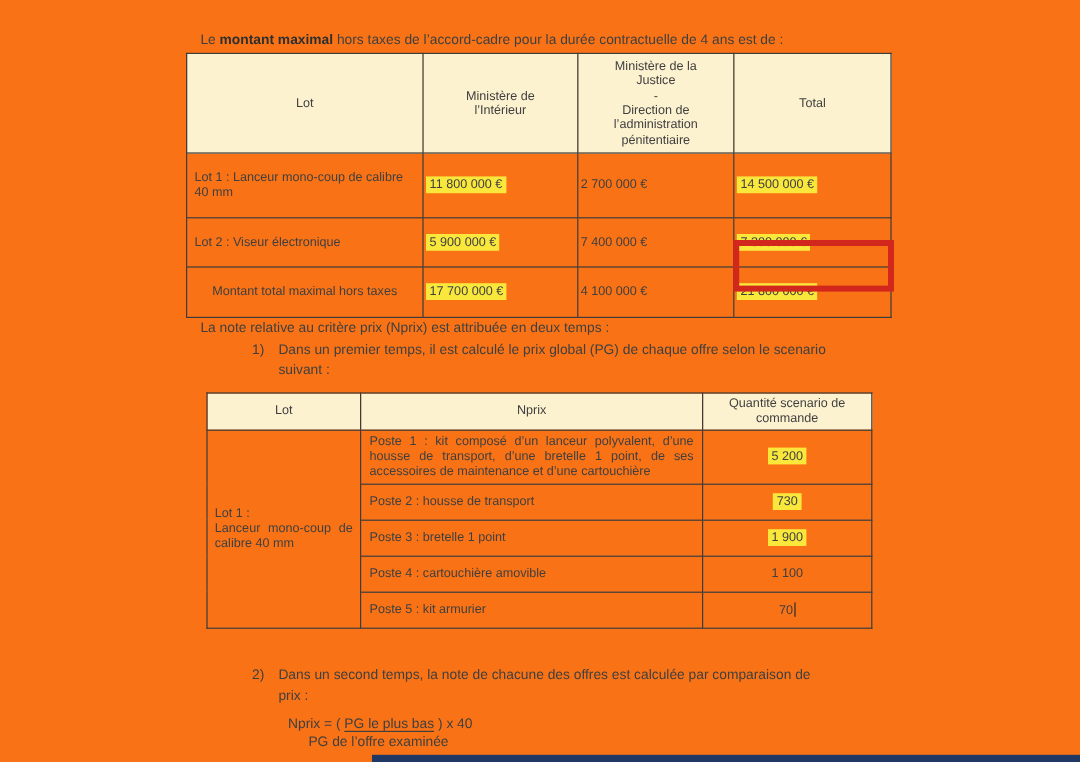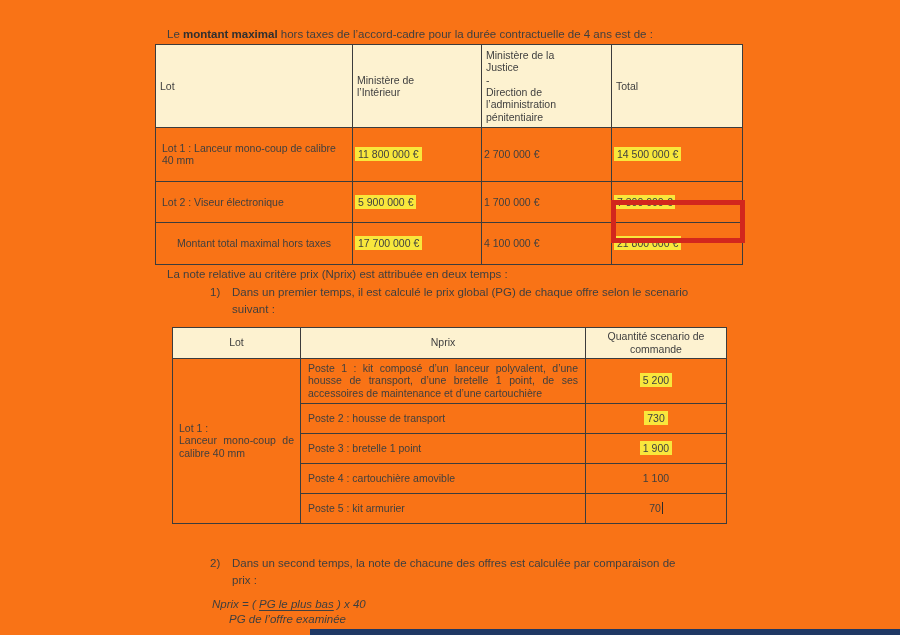--- a/index.html
+++ b/index.html
@@ -10,21 +10,21 @@
   }
   .page{position:absolute;left:0;top:0;width:900px;height:635px;background:#f97316;}
 
   .intro{position:absolute;left:167px;top:16px;font-size:11.5px;white-space:nowrap;}
   .intro b{color:#2f2f2f;}
 
   
   table{border-collapse:collapse;table-layout:fixed;}
   .t1{position:absolute;left:155px;top:44px;width:587px;font-size:10.5px;}
   .t1 td,.t1 th{border:1px solid #3c3c3c;vertical-align:middle;line-height:1.18;}
-  .t1 th{background:#fdf2d0;font-weight:normal;text-align:left;white-space:pre-line;padding:2px 4px;}
+  .t1 th{background:#fdf2d0;font-weight:normal;text-align:center;white-space:pre-line;padding:2px 4px;}
   .t1 .lotcell{text-align:left;padding:14px 6px;white-space:pre-line;}
   .t1 .money{padding:2px 8px 2px 2px;white-space:nowrap;}
   .t1 .totallabel{text-align:center;}
 
   .hl{background:#f9e73c;padding:1px 3px;}
 
   .redbox{
     position:absolute;left:611px;top:200px;width:134px;height:43px;
     border:5px solid #d2271d;box-sizing:border-box;background:transparent;
   }
@@ -40,21 +40,21 @@
   
   .t2{position:absolute;left:172px;top:327px;width:554px;font-size:10.5px;}
   .t2 td,.t2 th{border:1px solid #3c3c3c;vertical-align:middle;line-height:1.22;}
   .t2 th{background:#fdf2d0;font-weight:normal;text-align:center;padding:2px 4px;}
   .t2 .lotspan{text-align:justify;white-space:pre-line;padding:2px 6px;vertical-align:middle;}
   .t2 .poste{text-align:justify;padding:3px 7px;}
   .t2 .qty{text-align:center;white-space:nowrap;}
 
   .cursorbar{display:inline-block;width:1px;height:12px;background:#2b2b2b;vertical-align:-2px;margin-left:1px;}
 
-  .formula{position:absolute;left:212px;top:597px;font-size:11.5px;line-height:1.3;font-style:italic;}
+  .formula{position:absolute;left:240px;top:597px;font-size:11.5px;line-height:1.3;}
   .formula u{text-underline-offset:2px;}
   .denominator{margin-left:17px;}
 
   .bottombar{position:absolute;left:310px;top:629px;width:590px;height:6px;background:#1f3864;}
 </style>
 </head>
 <body>
 
 <div class="page">
 
@@ -83,21 +83,21 @@
     <tr style="height:39px">
       <td class="lotcell">Lot 1 : Lanceur mono-coup de calibre
 40 mm</td>
       <td class="money"><span class="hl">11 800 000 €</span></td>
       <td class="money">2 700 000 €</td>
       <td class="money"><span class="hl">14 500 000 €</span></td>
     </tr>
     <tr style="height:38px">
       <td class="lotcell">Lot 2 : Viseur électronique</td>
       <td class="money"><span class="hl">5 900 000 €</span></td>
-      <td class="money">1 700 000 €</td>
+      <td class="money">7 400 000 €</td>
       <td class="money"><span class="hl">7 300 000 €</span></td>
     </tr>
     <tr style="height:38px">
       <td class="lotcell totallabel">Montant total maximal hors taxes</td>
       <td class="money"><span class="hl">17 700 000 €</span></td>
       <td class="money">4 100 000 €</td>
       <td class="money"><span class="hl">21 800 000 €</span></td>
     </tr>
   </tbody>
     </table>

